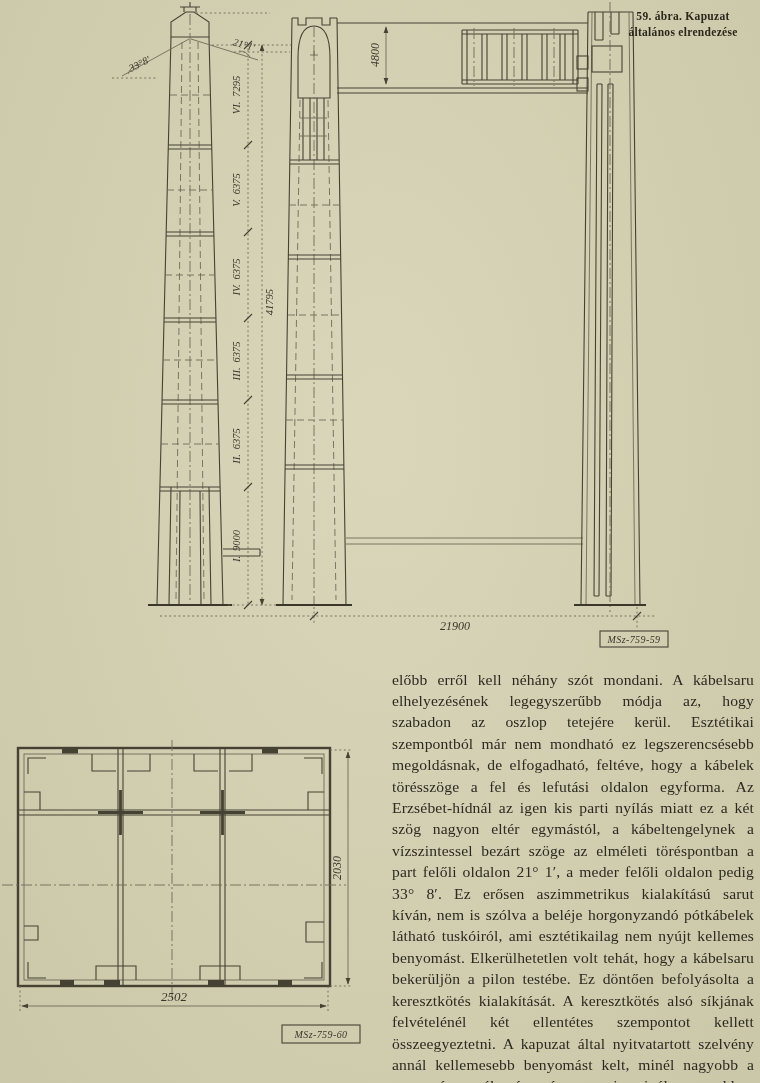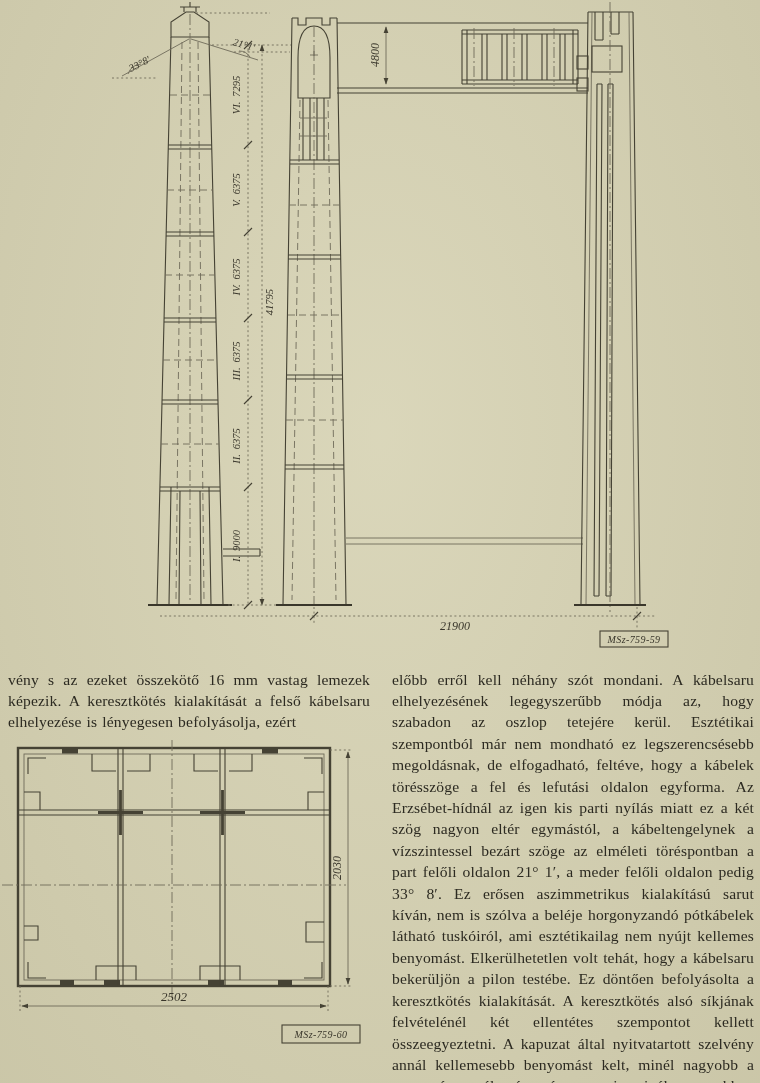--- a/index.html
+++ b/index.html
@@ -158,22 +158,22 @@
       <path class="lt dot" d="M160,616 L655,616 M314,607 L314,624 M637,607 L637,630"></path>
       <path class="ln" d="M310,620 L318,612 M633,620 L641,612"></path>
       <text class="dimB" text-anchor="middle" x="455" y="630">21900</text>
     </g>
     <g>
       <rect class="ln" x="600" y="631" width="68" height="16"></rect>
       <text class="stampT" text-anchor="middle" x="634" y="643">MSz-759-59</text>
     </g>
   </svg>
 
-
-  <p class="body-par" id="left-par">vény s az ezeket összekötő 16 mm vastag lemezek képezik. A keresztkötés kialakítását a felső kábelsaru elhelyezése is lényegesen befolyásolja, ezért</p>
+  <div class="fig-caption" id="fig59-caption">59. ábra. Kapuzat általános elrendezése</div>
+
 
   <p class="body-par" id="right-par">előbb erről kell néhány szót mondani. A kábelsaru elhelyezésének legegyszerűbb módja az, hogy szabadon az oszlop tetejére kerül. Esztétikai szempontból már nem mondható ez legszerencsésebb megoldásnak, de elfogadható, feltéve, hogy a kábelek törésszöge a fel és lefutási oldalon egyforma. Az Erzsébet-hídnál az igen kis parti nyílás miatt ez a két szög nagyon eltér egymástól, a kábeltengelynek a vízszintessel bezárt szöge az elméleti töréspontban a part felőli oldalon 21° 1′, a meder felőli oldalon pedig 33° 8′. Ez erősen aszimmetrikus kialakítású sarut kíván, nem is szólva a beléje horgonyzandó pótkábelek látható tuskóiról, ami esztétikailag nem nyújt kellemes benyomást. Elkerülhetetlen volt tehát, hogy a kábelsaru bekerüljön a pilon testébe. Ez döntően befolyásolta a keresztkötés kialakítását. A keresztkötés alsó síkjának felvételénél két ellentétes szempontot kellett összeegyeztetni. A kapuzat által nyitvatartott szelvény annál kellemesebb benyomást kelt, minél nagyobb a magasság—szélesség arány, vagyis minél magasabban van a keresztkötés alsó éle. A kábelsaru részére szabadon tartandó tér miatt minél lejjebb kellett</p>
 
 
   <svg id="fig60-svg" width="370" height="318" viewBox="0 0 370 318">
 
     <g>
       <rect class="th" x="18" y="8" width="312" height="238"></rect>
       <rect class="lt" x="24" y="14" width="300" height="226"></rect>
       <rect class="fill" x="62" y="8.5" width="16" height="5"></rect>

